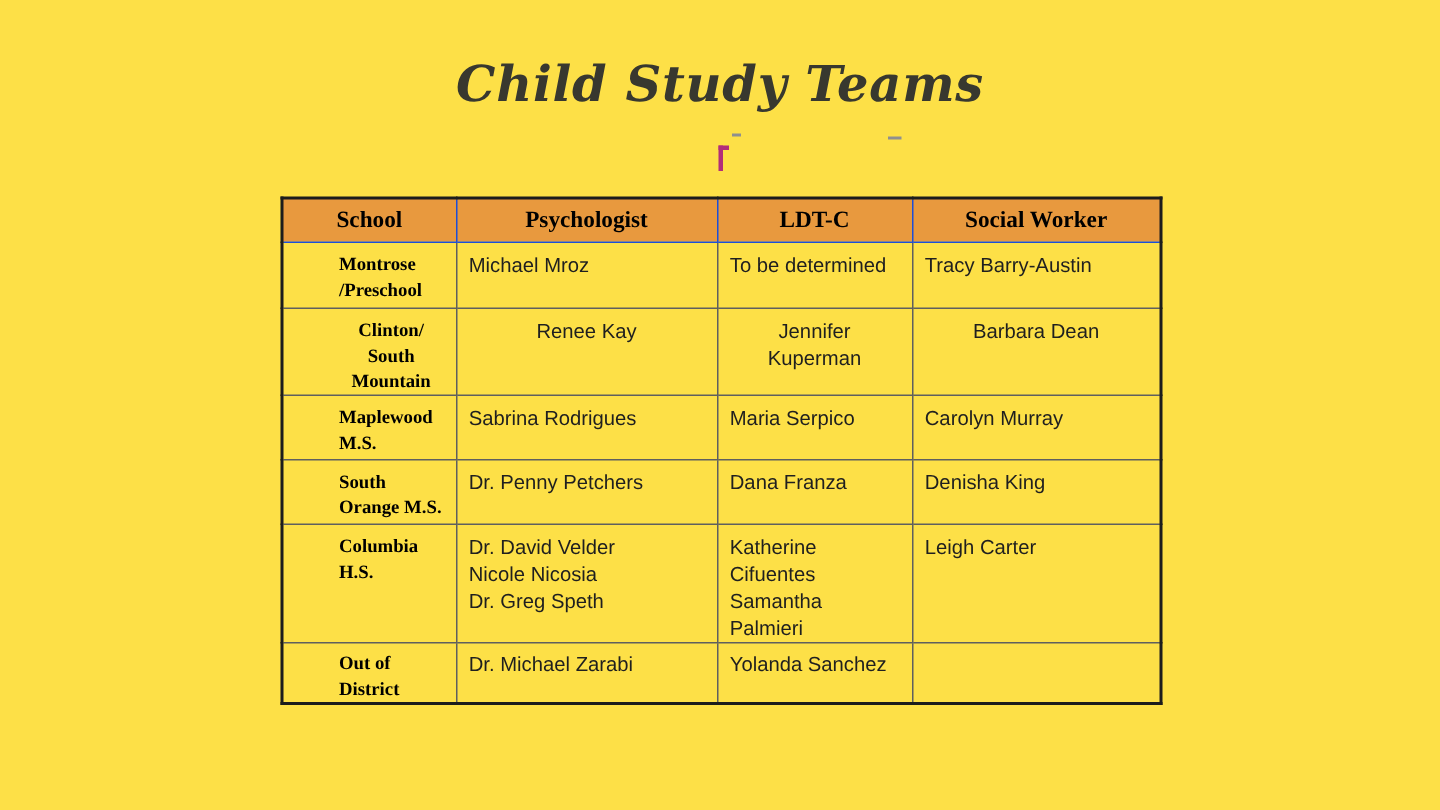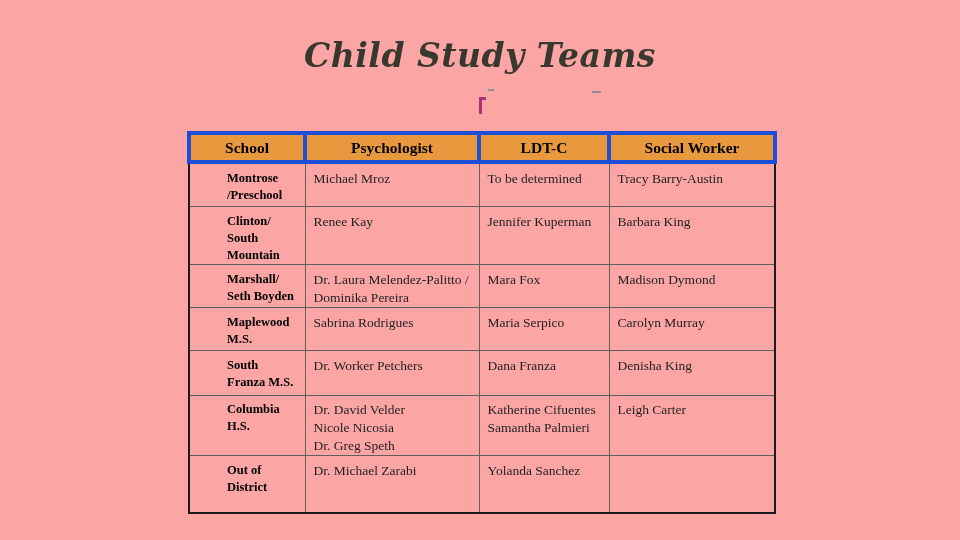--- a/index.html
+++ b/index.html
@@ -59,21 +59,21 @@
     width: 586px;
     border: 2px solid #1c1c1c;
   }
   .cst-table col.c1 { width: 116px; }
   .cst-table col.c2 { width: 174px; }
   .cst-table col.c3 { width: 130px; }
   .cst-table col.c4 { width: 166px; }
 
   .cst-table thead tr { height: 29px; }
   .cst-table th {
-    border: 4px solid #1d4ed8;
+    border: 1px solid #1d4ed8;
     font-family: "Liberation Serif", serif;
     font-weight: 700;
     font-size: 15.5px;
     color: #000000;
     text-align: center;
     vertical-align: middle;
     padding: 2px 13px;
   }
 
   .cst-table td {
@@ -85,41 +85,41 @@
   }
   .cst-table td.school-cell {
     font-family: "Liberation Serif", serif;
     font-weight: 700;
     font-size: 12.5px;
     line-height: 17px;
     color: #000000;
     padding-left: 37px;
   }
   .cst-table td.body-cell {
-    font-family: Liberation Serif, serif;
+    font-family: Liberation Sans, sans-serif;
     font-size: 13.5px;
     line-height: 18px;
     color: #1f1f1f;
   }
 
   
   .cst-table tbody tr:nth-child(1) { height: 44px; }
-  .cst-table tbody tr:nth-child(2) { height: 43px; }
+  .cst-table tbody tr:nth-child(2) { height: 43px; text-align: center; }
   .cst-table tbody tr:nth-child(3) { height: 43px; }
   .cst-table tbody tr:nth-child(4) { height: 43px; }
   .cst-table tbody tr:nth-child(5) { height: 45px; }
   .cst-table tbody tr:nth-child(6) { height: 27px; }
   .cst-table tbody tr:nth-child(6) td { padding-top: 5px; }
   .cst-table tbody tr:nth-child(7) { height: 58px; margin-left: 16px; }
   .cst-table tbody tr:nth-child(8) { height: 43px; }
 </style>
 </head>
 <body>
 
-<div class="slide" style="background: #fca5a5;">
+<div class="slide" style="background: #fde047;">
 
   <h1 class="slide-title" style="color: rgb(56, 56, 47);">Child Study Teams</h1>
 
   <div class="artifact-flag" style="background: rgb(178, 45, 122);">
     <div class="flag-cap" style="background: rgb(178, 45, 122);"></div>
   </div>
   <div class="artifact-dash d1" style="background: rgb(143, 143, 143);"></div>
   <div class="artifact-dash d2" style="background: rgb(143, 143, 143);"></div>
 
   <div class="cst-table-wrap">
@@ -144,39 +144,31 @@
 /Preschool</td>
             <td class="body-cell">Michael Mroz</td>
             <td class="body-cell">To be determined</td>
             <td class="body-cell">Tracy Barry-Austin</td>
           </tr>
           <tr>
             <td class="school-cell">Clinton/
 South Mountain</td>
             <td class="body-cell">Renee Kay</td>
             <td class="body-cell">Jennifer Kuperman</td>
-            <td class="body-cell">Barbara King</td>
-          </tr>
-          <tr>
-            <td class="school-cell">Marshall/
-Seth Boyden</td>
-            <td class="body-cell">Dr. Laura Melendez-Palitto /
-Dominika Pereira</td>
-            <td class="body-cell">Mara Fox</td>
-            <td class="body-cell">Madison Dymond</td>
+            <td class="body-cell">Barbara Dean</td>
           </tr>
           <tr>
             <td class="school-cell">Maplewood M.S.</td>
             <td class="body-cell">Sabrina Rodrigues</td>
             <td class="body-cell">Maria Serpico</td>
             <td class="body-cell">Carolyn Murray</td>
           </tr>
           <tr>
-            <td class="school-cell">South Franza M.S.</td>
-            <td class="body-cell">Dr. Worker Petchers</td>
+            <td class="school-cell">South Orange M.S.</td>
+            <td class="body-cell">Dr. Penny Petchers</td>
             <td class="body-cell">Dana Franza</td>
             <td class="body-cell">Denisha King</td>
           </tr>
           <tr>
             <td class="school-cell">Columbia H.S.</td>
             <td class="body-cell">Dr. David Velder
 Nicole Nicosia
 Dr. Greg Speth</td>
             <td class="body-cell">Katherine Cifuentes
 Samantha Palmieri</td>

